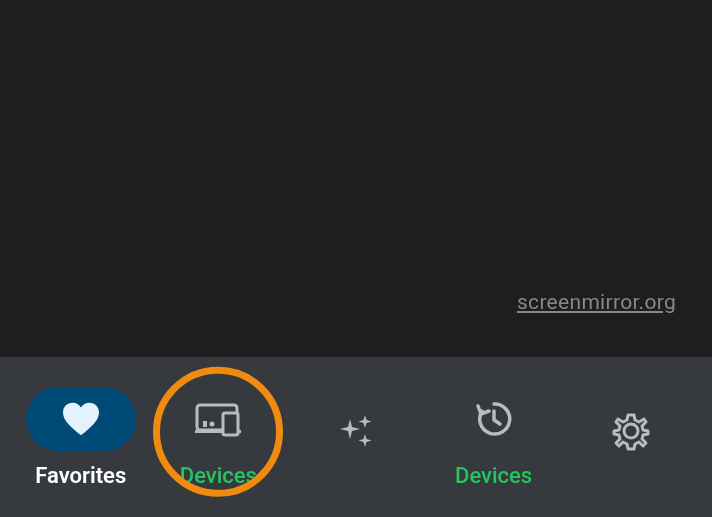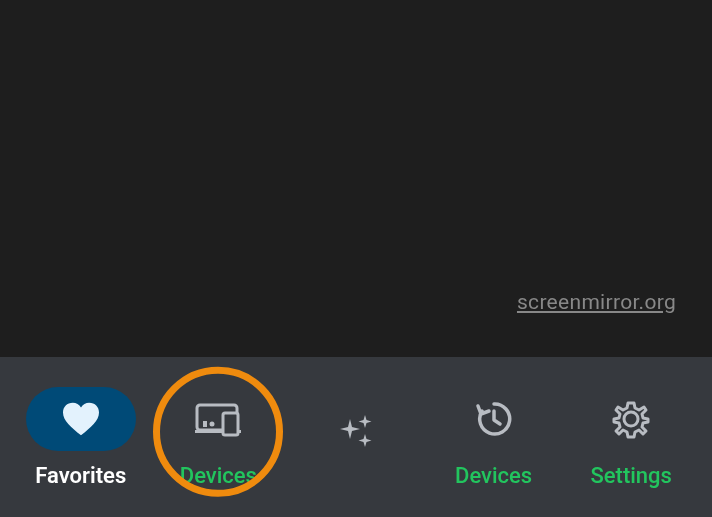--- a/index.html
+++ b/index.html
@@ -134,16 +134,15 @@
     </div>
     <div class="tab-label">Devices</div>
   </div>
 
   <div class="tab">
     <div class="icon-wrap">
       <svg width="40" height="40" viewBox="0 0 40 40">
         <path d="M20 13 A7 7 0 1 0 20 27 A7 7 0 1 0 20 13 Z M20 4 L23 4 L24 9 L28 11 L33 8 L35 11 L31 15 L32 19 L37 20 L37 23 L32 24 L31 28 L35 32 L32 35 L28 31 L24 33 L23 38 L20 38 L17 38 L16 33 L12 31 L8 35 L5 32 L9 28 L8 24 L3 23 L3 20 L8 19 L9 15 L5 11 L7 8 L12 11 L16 9 L17 4 Z" fill="none" stroke="#b8bcc2" stroke-width="3" stroke-linejoin="round"></path>
       </svg>
     </div>
-    <div class="tab-label">Settings</div>
   </div>
 
 </div>
 
 </body></html>

